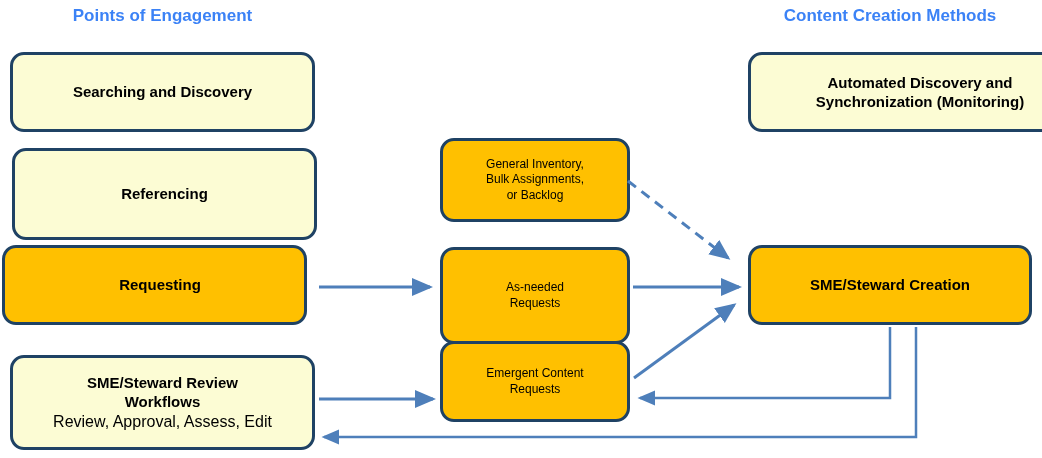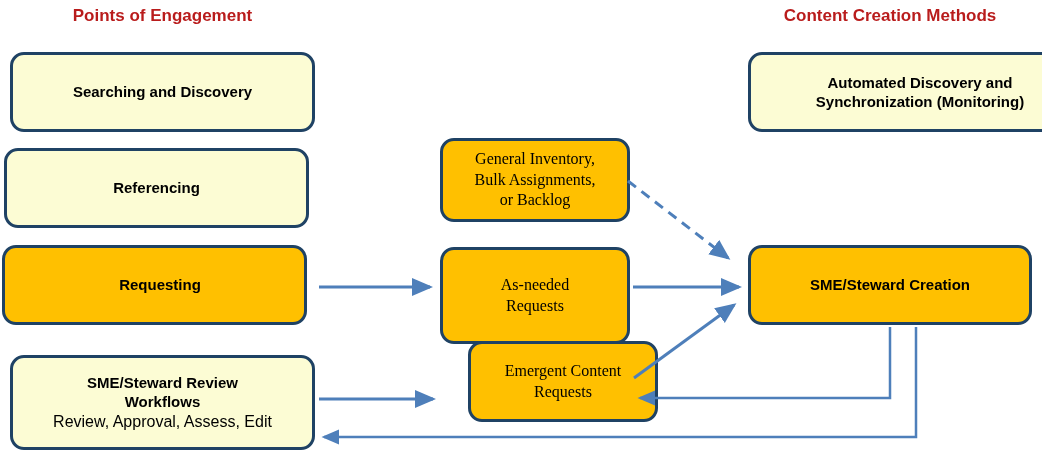--- a/index.html
+++ b/index.html
@@ -15,21 +15,21 @@
     height: 458px;
     background: #ffffff;
     overflow: hidden;
   }
   .col-header {
     position: absolute;
     top: 6px;
     font-size: 17px;
     font-weight: 700;
     text-align: center;
-    color: #b91c1c;
+    color: #3b82f6;
   }
   #header-left  { left: 10px;  width: 305px; }
   #header-right { left: 748px; width: 284px; }
 
   .box {
     position: absolute;
     box-sizing: border-box;
     border: 3px solid var(--box-border-navy, #1F4264);
     border-radius: 14px;
     display: flex;
@@ -37,34 +37,34 @@
     align-items: center;
     justify-content: center;
     text-align: center;
     white-space: pre-line;
     padding: 4px 8px;
     line-height: 1.3;
   }
   .yellow { background: var(--box-yellow, #FCFCD4); }
   .orange { background: var(--box-orange, #FFC000); }
   .bold   { font-weight: 700; font-size: 15px; }
-  .plain  { font-weight: 400; font-size: 16px; font-family: Liberation Serif, serif; }
+  .plain  { font-weight: 400; font-size: 12px; }
 
   
   #box-searching   { left: 10px;  top: 52px;  width: 305px; height: 80px; }
-  #box-referencing { left: 4px;  top: 148px; width: 305px; height: 80px; }
+  #box-referencing { left: 12px;  top: 148px; width: 305px; height: 92px; }
   #box-requesting  { left: 2px;  top: 245px; width: 305px; height: 80px; padding-left: 19px; }
   #box-sme-review  { left: 10px;  top: 355px; width: 305px; height: 95px; }
   #box-sme-review .box-title { font-weight: 700; font-size: 15px; }
   #box-sme-review .box-sub   { font-weight: 400; font-size: 16px; }
 
   
   #box-general-inventory { left: 440px; top: 138px; width: 190px; height: 84px; }
   #box-as-needed         { left: 440px; top: 247px; width: 190px; height: 97px; }
-  #box-emergent          { left: 440px; top: 341px; width: 190px; height: 81px; margin-left: 28px; }
+  #box-emergent          { left: 440px; top: 341px; width: 190px; height: 81px; }
 
   
   #box-automated    { left: 748px; top: 52px;  width: 344px; height: 80px; }
   #box-manual       { left: 748px; top: 148px; width: 284px; height: 80px; }
   #box-sme-creation { left: 748px; top: 245px; width: 284px; height: 80px; }
 
   #arrow-layer {
     position: absolute;
     left: 0; top: 0;
     width: 1042px;

